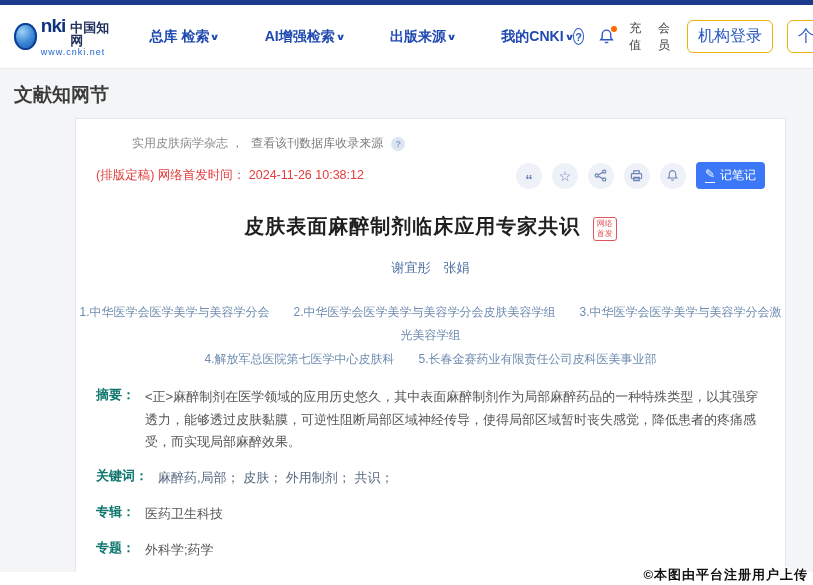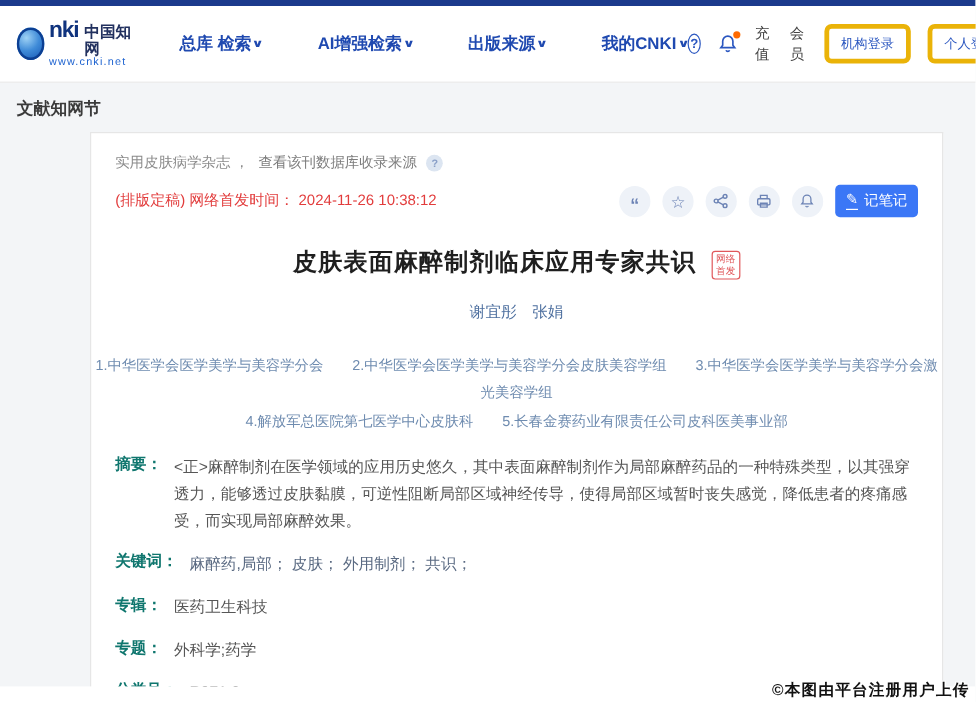--- a/index.html
+++ b/index.html
@@ -26,32 +26,32 @@
     font-size:14px; font-weight:bold; cursor:pointer; white-space:nowrap; }
   .chev { font-size:9px; color:#1f49b0; transform:scaleX(1.4); }
   .header-right { margin-left:auto; display:flex; align-items:center; gap:14px; }
   .help-icon { width:17px; height:17px; border:1.5px solid #2b57c0; border-radius:50%;
     color:#2b57c0; font-size:11px; font-weight:bold; display:flex;
     align-items:center; justify-content:center; cursor:pointer; }
   .bell-wrap { position:relative; cursor:pointer; display:flex; }
   .bell-dot { position:absolute; top:-2px; right:-2px; width:6px; height:6px;
     border-radius:50%; background:#ff6a00; }
   .mini-link { font-size:12px; color:#444; cursor:pointer; }
-  .login-btn { border:4px solid #eab308; color:#2b57c0; background:#fff;
-    border-radius:6px; font-size:11px; padding:5px 10px; cursor:pointer; white-space:nowrap; }
+  .login-btn { border:1px solid #eab308; color:#2b57c0; background:#fff;
+    border-radius:6px; font-size:16px; padding:5px 10px; cursor:pointer; white-space:nowrap; }
 
   
-  .page-title { margin:13px 0 10px 14px; font-size:14px; font-weight:bold; color:#3b3b3b; }
+  .page-title { margin:13px 0 10px 14px; font-size:19px; font-weight:bold; color:#3b3b3b; }
 
   
   .card { margin-left:75px; width:711px; background:#fff;
     border:1px solid #e6e6e6; border-bottom:none; padding-bottom:6px; }
   .journal-row { display:flex; align-items:center; gap:8px; padding:16px 20px 0;
     font-size:12px; color:#8b8b8b; }
-  .journal-name { cursor:pointer; }
+  .journal-name { cursor:pointer;margin-left:36px; }
   .journal-link { cursor:pointer; color:#7d7d7d; }
   .info-icon { width:14px; height:14px; border-radius:50%; background:#dce5f1;
     color:#8aa0c8; font-size:9px; font-weight:bold; display:flex; align-items:center;
     justify-content:center; cursor:pointer; }
   .status-row { display:flex; align-items:center; padding:10px 20px 0; }
   .status-text { font-size:12.5px; color:#e23c3c; white-space:nowrap; }
   .actions { margin-left:auto; display:flex; align-items:center; gap:10px; }
   .circ-btn { width:26px; height:26px; border-radius:50%; background:#eef2f8;
     color:#6c83b5; display:flex; align-items:center; justify-content:center;
     cursor:pointer; border:none; }

